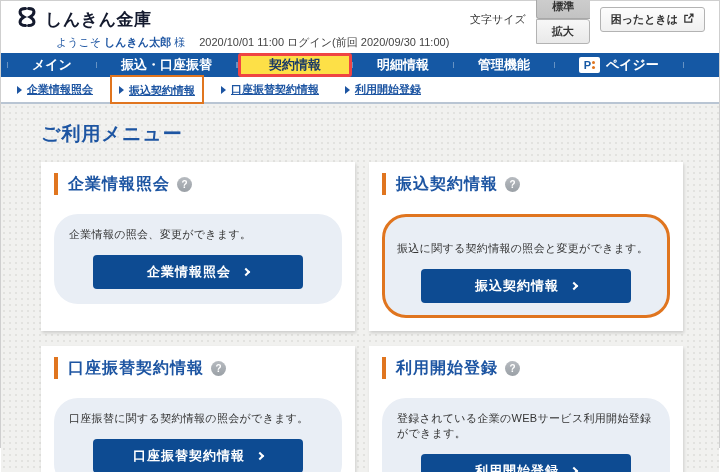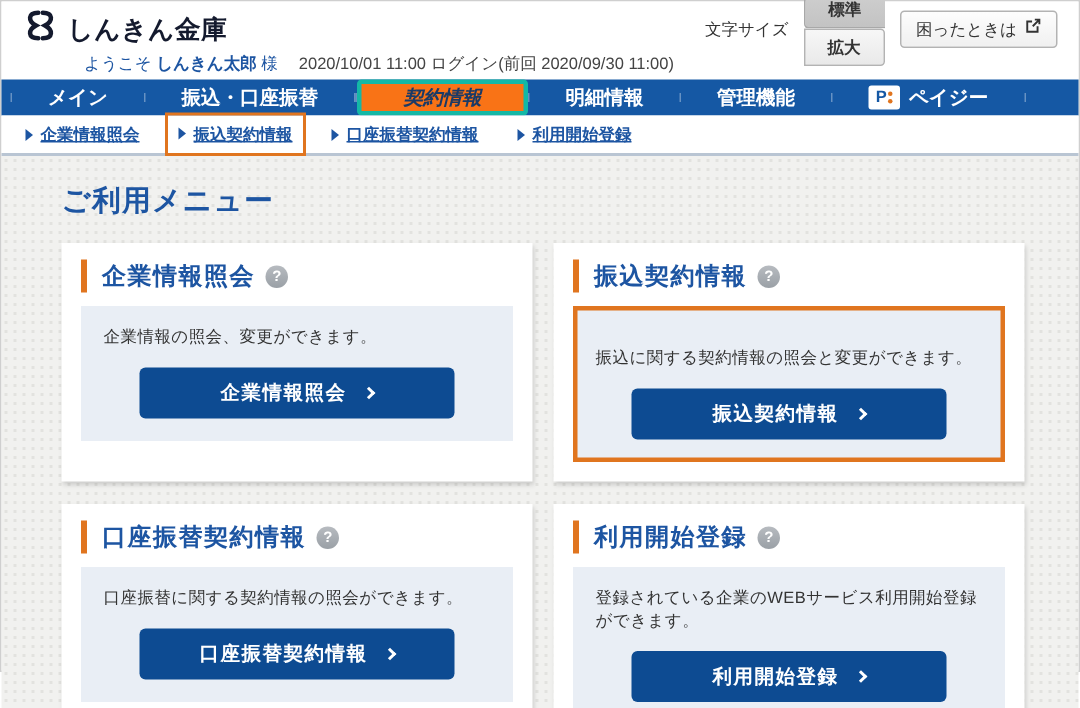--- a/index.html
+++ b/index.html
@@ -16,34 +16,34 @@
   .brand { display:flex; align-items:center; gap:6px; }
   .brand-name { font-size:17px; font-weight:bold; color:#141a2e; letter-spacing:.5px; }
   .header-controls { display:flex; align-items:center; gap:10px; }
   .fs-label { font-size:11px; color:#333;text-align:center; }
   .segmented { display:flex;flex-direction:column; }
   .seg-btn { font-size:11px; font-weight:bold; padding:4px 15px; border:1px solid #b3b3b3; cursor:pointer;
     background:linear-gradient(#f7f7f7,#e9e9e9); color:#333; }
   .seg-btn.active { background:linear-gradient(#cfcfcf,#c3c3c3); border-color:#a8a8a8; }
   .seg-btn:first-child { border-radius:3px 0 0 3px; border-right:none; }
   .seg-btn:last-child { border-radius:0 3px 3px 0; }
-  .help-link-btn { display:flex; align-items:center; gap:5px; font-size:11px; font-weight:normal; color:#333;
+  .help-link-btn { display:flex; align-items:center; gap:5px; font-size:11px; font-weight:bold; color:#333;
     background:linear-gradient(#fdfdfd,#f0f0f0); border:1px solid #b3b3b3; border-radius:3px; padding:4px 10px; cursor:pointer; }
 
   .welcome-row { display:flex; align-items:center; gap:14px; height:21px; padding-left:2px;margin-left:39px; }
   .welcome { font-size:11px; color:#1d55a2; }
   .welcome .uname { font-weight:bold; }
   .login-info { font-size:11px; color:#444; }
 
   
   .nav { background:#1558a4; height:37px; display:flex; align-items:stretch; padding:0 6px; }
   .nav-divider { width:1px; background:rgba(255,255,255,.35); margin:9px 0; }
   .nav-item { display:flex; align-items:center; gap:6px; color:#fff; font-size:13px; font-weight:bold;
     padding:0 24px; cursor:pointer; white-space:nowrap; }
-  .nav-item.active { background:#f97316; color:#1a3a66; border:3px solid #14b8a6; border-radius:3px; padding:0 28px;font-style:italic; }
+  .nav-item.active { background:#fde047; color:#1a3a66; border:3px solid #ef4444; border-radius:3px; padding:0 28px; }
   .pe-icon { width:21px; height:16px; background:#fff; border-radius:2px; display:flex; align-items:center; justify-content:center; gap:1px; }
   .pe-p { color:#1558a4; font-size:11px; font-weight:bold; line-height:1; }
   .pe-dot { width:3px; height:3px; background:#e0751f; border-radius:50%; box-shadow:0 5px 0 #e0751f; margin-top:-5px; }
 
   
   .breadcrumb { background:#fff; height:27px; display:flex; align-items:center; gap:26px; padding:0 16px;
     border-bottom:2px solid #b9c5d3; }
   .bc-item { display:inline-flex; align-items:center; gap:5px; cursor:pointer; }
   .bc-tri { width:0; height:0; border-left:5px solid #1d55a2; border-top:4px solid transparent; border-bottom:4px solid transparent; }
   .bc-label { font-size:11px; font-weight:bold; color:#1d55a2; text-decoration:underline; }
@@ -54,21 +54,21 @@
     background-image:radial-gradient(#e2e2df 1px, transparent 1px);
     background-size:6px 6px; padding:17px 36px 0 40px; }
   .page-title { font-size:19px; font-weight:bold; color:#1d55a2; margin-bottom:15px; letter-spacing:1px; }
 
   .grid { display:grid; grid-template-columns:1fr 1fr; gap:15px 14px; }
   .card { background:#fff; box-shadow:1px 2px 3px rgba(0,0,0,.15); padding:11px 13px 13px 13px; }
   .card-title-row { display:flex; align-items:center; gap:7px; padding-left:10px; border-left:4px solid #e0751f; height:22px; }
   .card-title { font-size:16px; font-weight:bold; color:#1d55a2; letter-spacing:1px; }
   .help-icon { width:15px; height:15px; border-radius:50%; background:linear-gradient(#b7bbc0,#9aa0a6);
     color:#fff; font-size:10px; font-weight:bold; display:flex; align-items:center; justify-content:center; cursor:pointer; flex:0 0 auto; }
-  .card-panel { margin-top:9px; background:#e9eef5; padding:13px 15px 13px 15px; }
+  .card-panel { margin-top:19px; background:#e9eef5; padding:13px 15px 13px 15px;border-radius:24px; }
   .card-panel.highlight { border:3px solid #e0751f; padding:24px 12px 10px 12px; }
   .card-desc { font-size:11px; color:#333; letter-spacing:.3px; }
   .card-button { margin:13px auto 2px auto; display:flex; align-items:center; justify-content:center; gap:16px;
     width:210px; height:34px; background:#0d4b92; border:none; border-radius:4px; cursor:pointer; }
   .card-button .btn-label { color:#fff; font-size:13px; font-weight:bold; letter-spacing:1px; }
   .chev { width:6px; height:6px; border-top:2px solid #fff; border-right:2px solid #fff; transform:rotate(45deg); margin-left:-4px; }
 </style>
 </head>
 <body>
 

